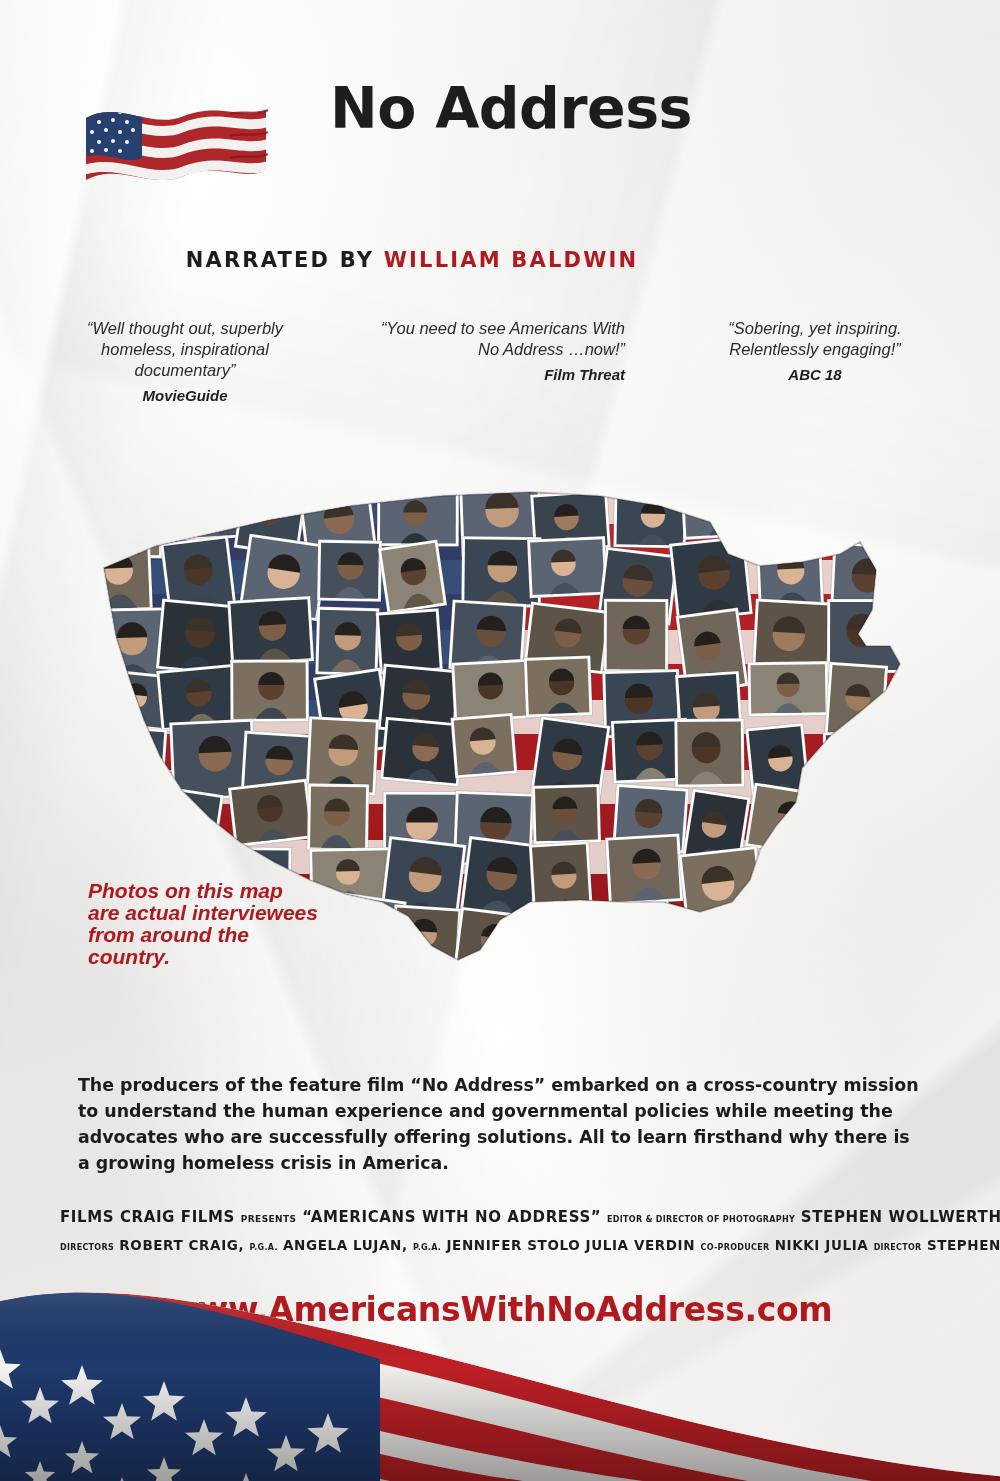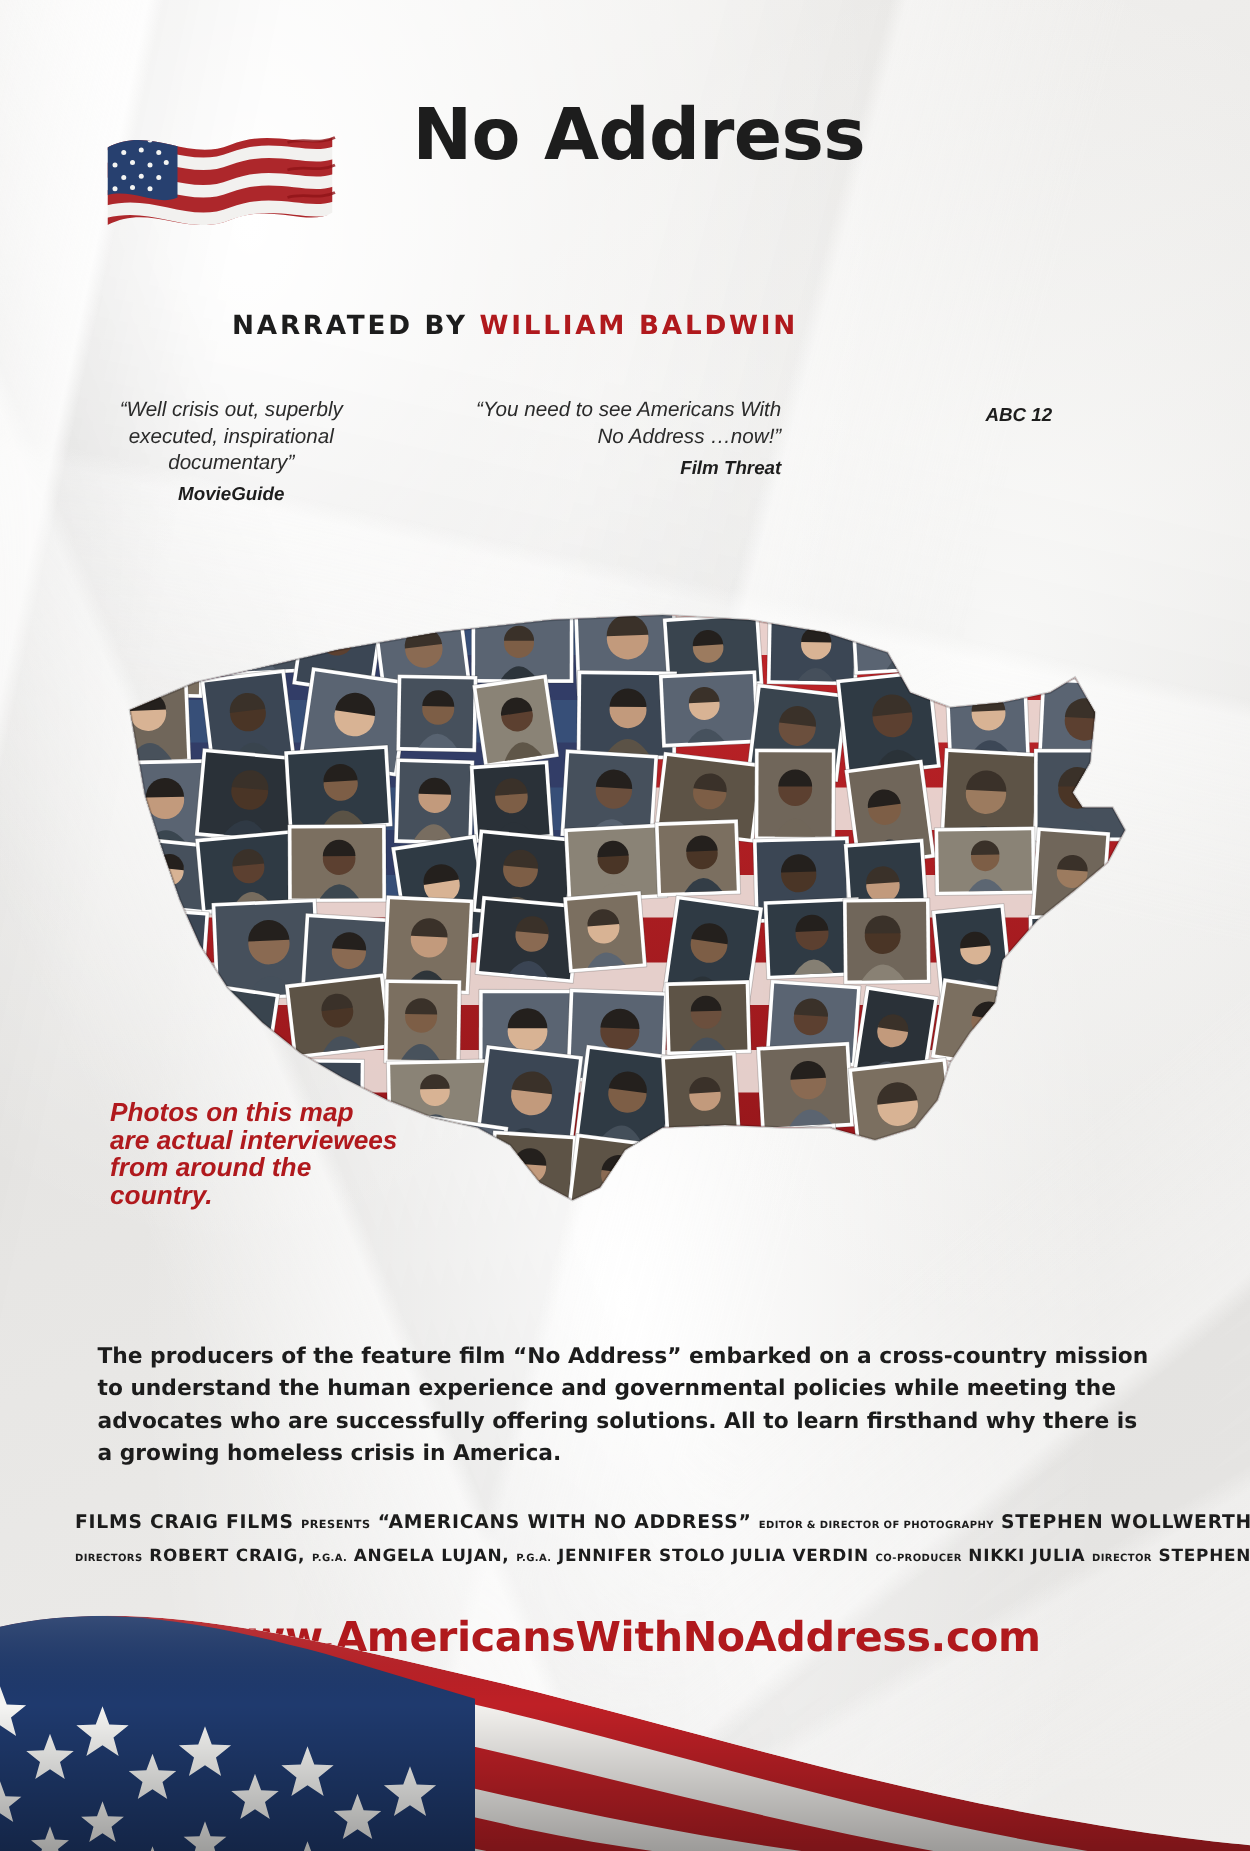--- a/index.html
+++ b/index.html
@@ -257,29 +257,30 @@
     </div>
   </div>
 
   <div class="narrated">
     <span>NARRATED BY</span>
     <span class="name">WILLIAM BALDWIN</span>
   </div>
 
   <div class="quotes">
     <div class="quote q1">
-      <div>“Well crisis out, superbly executed, inspirational documentary”</div>
+      <div>“Well thought out, superbly homeless, inspirational documentary”</div>
       <div class="src">MovieGuide</div>
     </div>
     <div class="quote q2">
       <div>“You need to see Americans With No Address …now!”</div>
       <div class="src">Film Threat</div>
     </div>
     <div class="quote q3">
-      <div class="src">ABC 12</div>
+      <div>“Sobering, yet inspiring. Relentlessly engaging!”</div>
+      <div class="src">ABC 18</div>
     </div>
   </div>
 
   <div class="map-area">
     <svg class="map-shape" viewBox="0 0 880 560" width="880" height="560">
       <defs>
         <clipPath id="usaClip">
           <path d="M44,118 L96,96 L150,84 L210,70 L290,56 L380,46 L470,42 L540,46 L600,56 L650,72 L668,104
                    L700,116 L742,112 L780,104 L800,92 L816,120 L812,160 L798,184 L806,196 L830,196 L840,214
                    L826,240 L800,262 L770,286 L742,318 L736,352 L716,376 L700,400 L690,430 L672,452 L640,462

